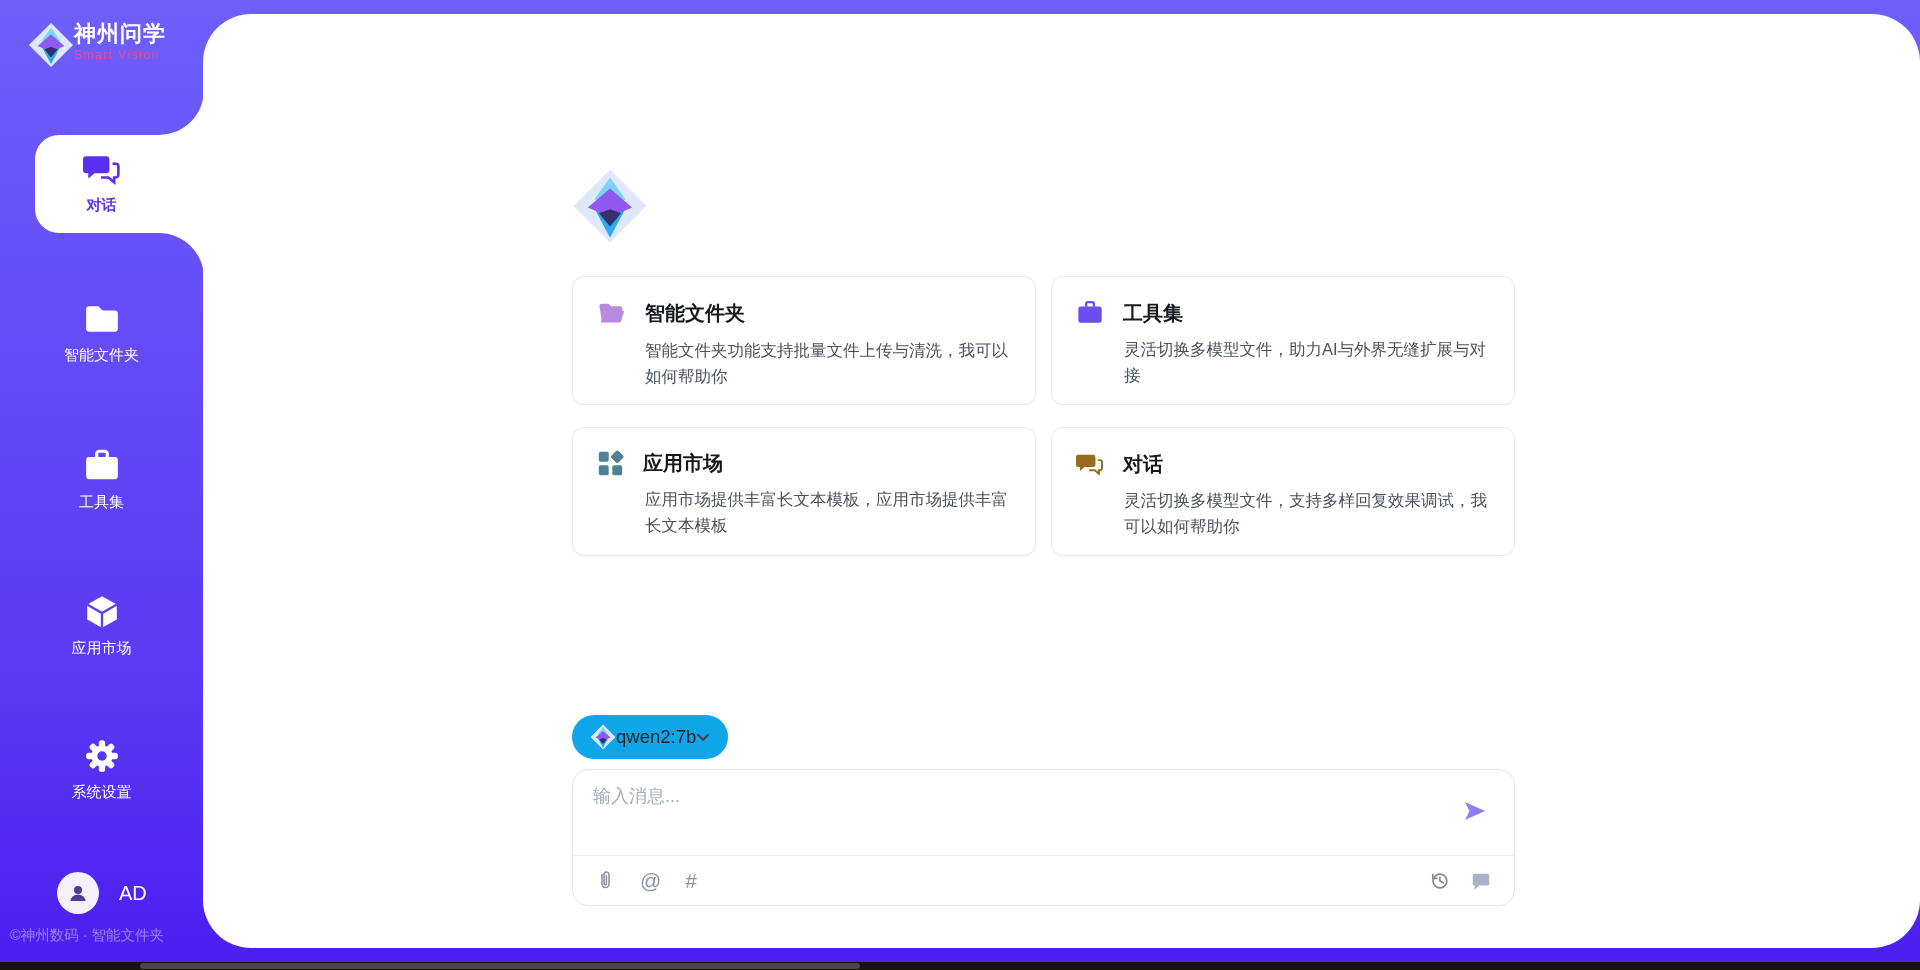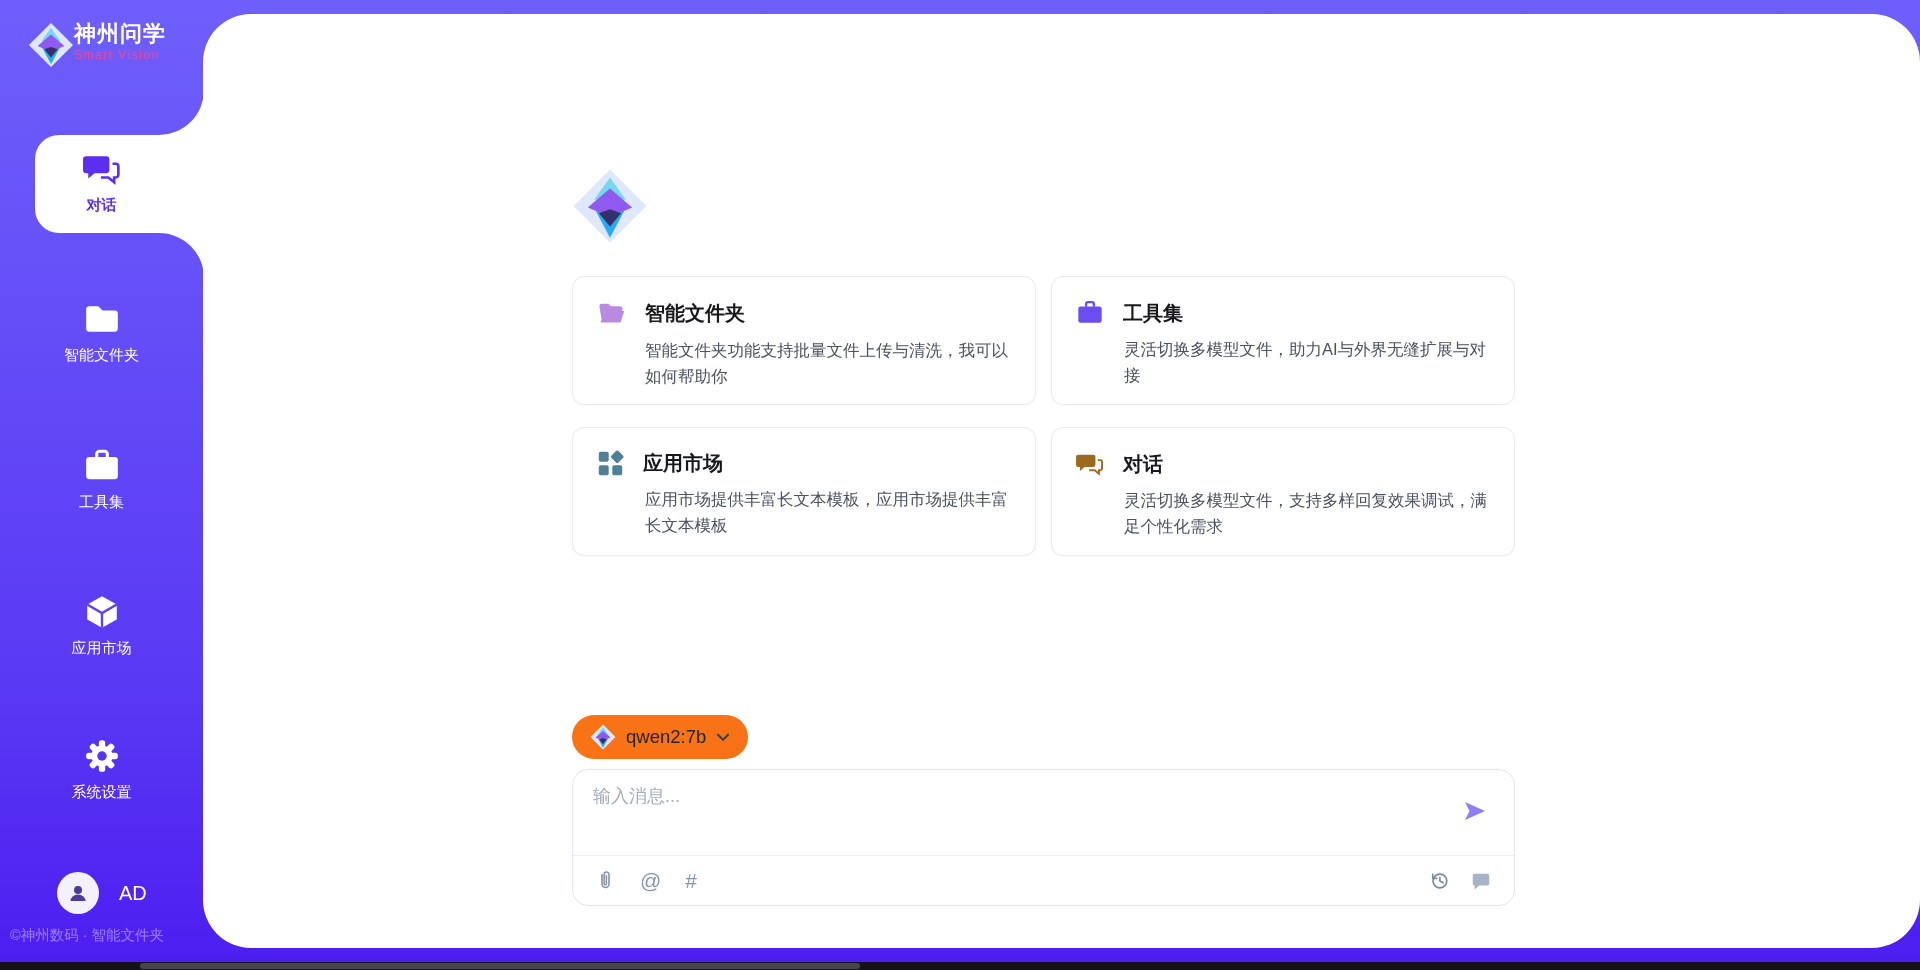--- a/index.html
+++ b/index.html
@@ -45,21 +45,21 @@
   .card { background:#fff; border:1px solid #e9eaf1; border-radius:12px; padding:22px 24px;
           box-shadow:0 1px 3px rgba(30,30,60,.03); cursor:pointer; }
   .card-head { display:flex; align-items:center; gap:19px; }
   .card-title { font-size:20px; font-weight:700; color:#16181d; }
   .card-desc { margin-left:48px; margin-top:10px; width:378px; font-size:16.5px;
                line-height:1.55; color:#4b515e; }
   .icon-folder { color:#b98ae2; } .icon-toolbox { color:#6b4df2; }
   .icon-grid { color:#4e8096; } .icon-chat-card { color:#9a6b1f; }
 
   .model-pill { position:absolute; left:369px; top:701px; height:44px; display:inline-flex;
-                align-items:center; gap:10px; background:#f97316; border-radius:22px;
+                align-items:center; background:#0ea5e9; border-radius:22px;
                 padding:0 18px; cursor:pointer; }
   .model-pill .label { font-size:18.5px; color:#23252d; }
 
   .composer { position:absolute; left:369px; top:755px; width:943px; height:137px;
               border:1.5px solid #e3e6ef; border-radius:16px; background:#fff; }
   .composer textarea { position:absolute; left:20px; top:14px; width:860px; height:60px;
               border:none; outline:none; resize:none; font-size:18px; color:#333;
               font-family:"Liberation Sans","DejaVu Sans",sans-serif; background:transparent; }
   .composer textarea::placeholder { color:#a3abbd; }
   .send-btn { position:absolute; right:26px; top:28px; width:26px; height:26px; cursor:pointer; }
@@ -215,21 +215,21 @@
       <div class="card-desc">应用市场提供丰富长文本模板，应用市场提供丰富长文本模板</div>
     </div>
 
     <div class="card">
       <div class="card-head">
         <svg class="icon-chat-card" width="28" height="28" viewBox="0 0 36 36">
             <use href="#def-chat"></use>
           </svg>
         <span class="card-title">对话</span>
       </div>
-      <div class="card-desc">灵活切换多模型文件，支持多样回复效果调试，满足个性化需求</div>
+      <div class="card-desc">灵活切换多模型文件，支持多样回复效果调试，我可以如何帮助你</div>
     </div>
 
   </div>
 
   <div class="model-pill">
     <svg width="26" height="26" viewBox="0 0 48 48">
         <use href="#def-diamond"></use>
       </svg>
     <span class="label">qwen2:7b</span>
     <svg width="14" height="9" viewBox="0 0 12 8">

